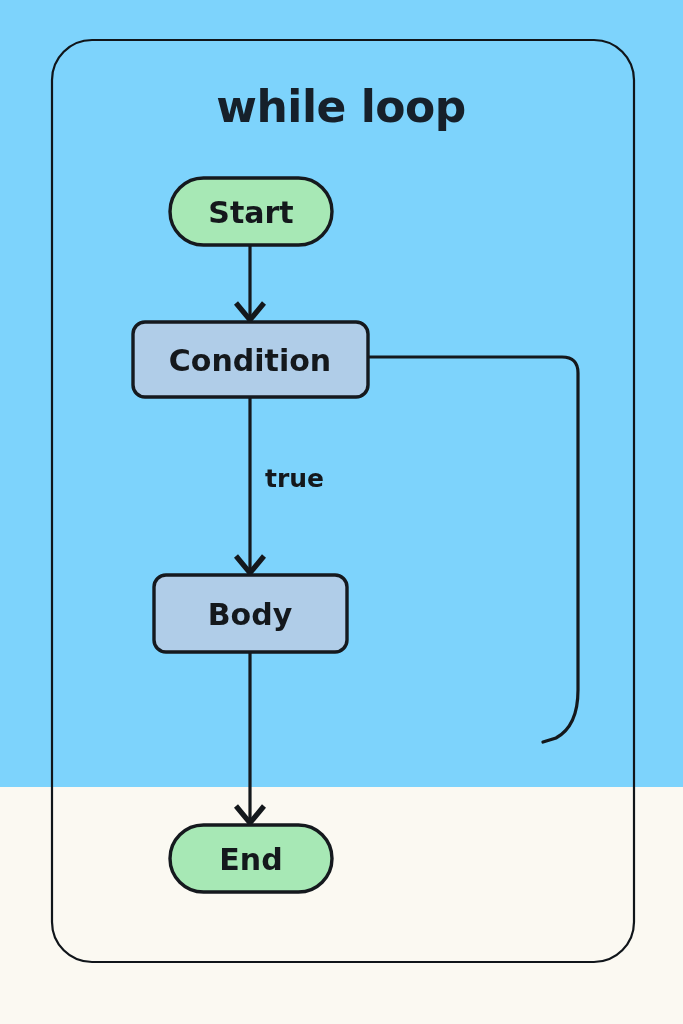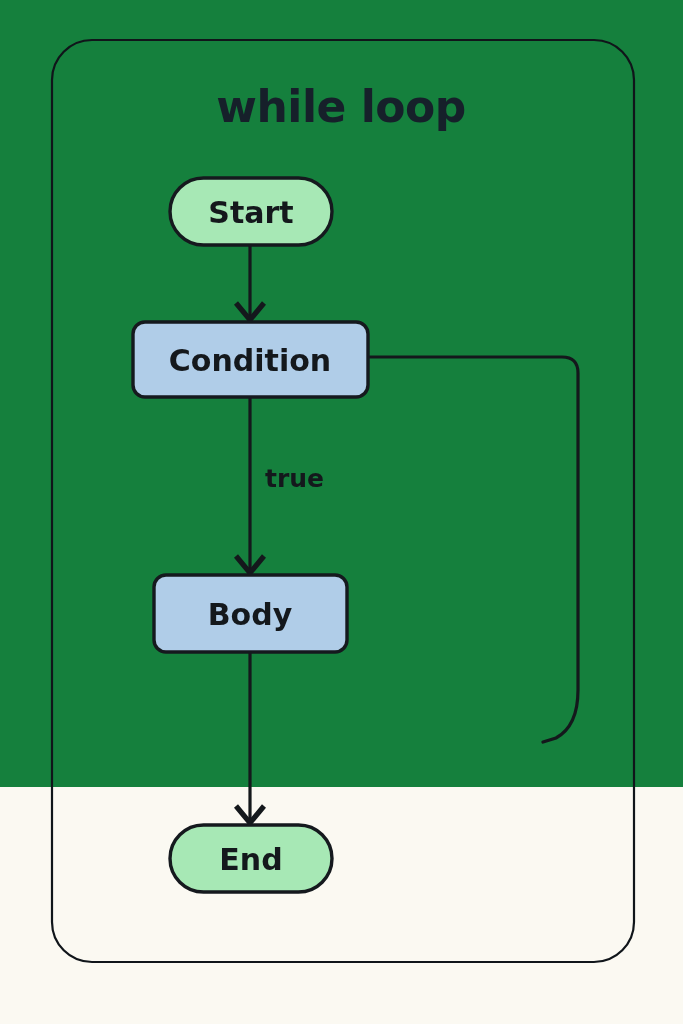--- a/index.html
+++ b/index.html
@@ -10,21 +10,21 @@
     width: 683px;
     height: 1024px;
     background: #fbf9f2;
     font-family: "DejaVu Sans", "Liberation Sans", sans-serif;
     overflow: hidden;
   }
   #canvas {
     position: relative;
     width: 683px;
     height: 787px;
-    background: #15803d;
+    background: #7dd3fc;
   }
   #diagram-svg {
     position: absolute;
     top: 0;
     left: 0;
     width: 683px;
     height: 1024px;
     display: block;
   }
   .node-label {

